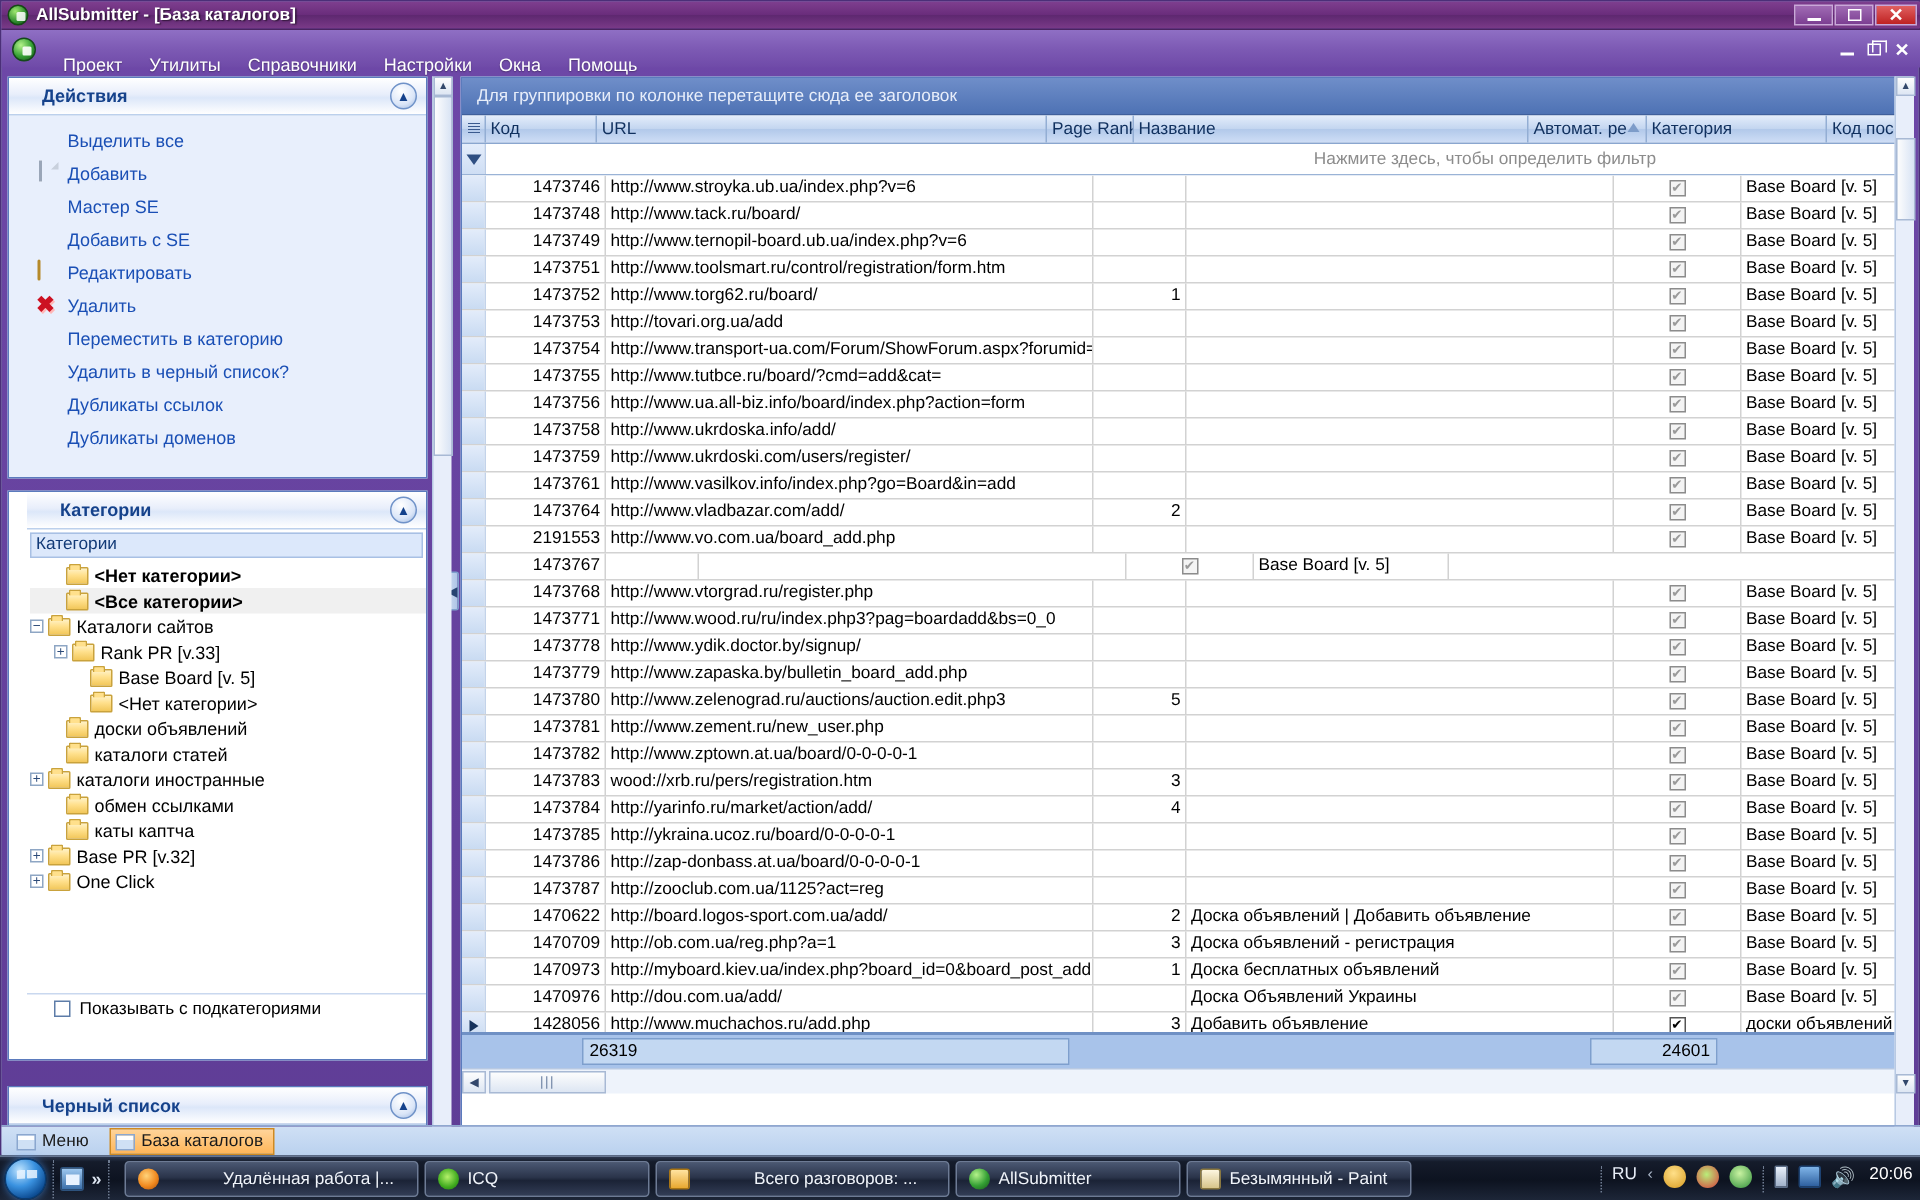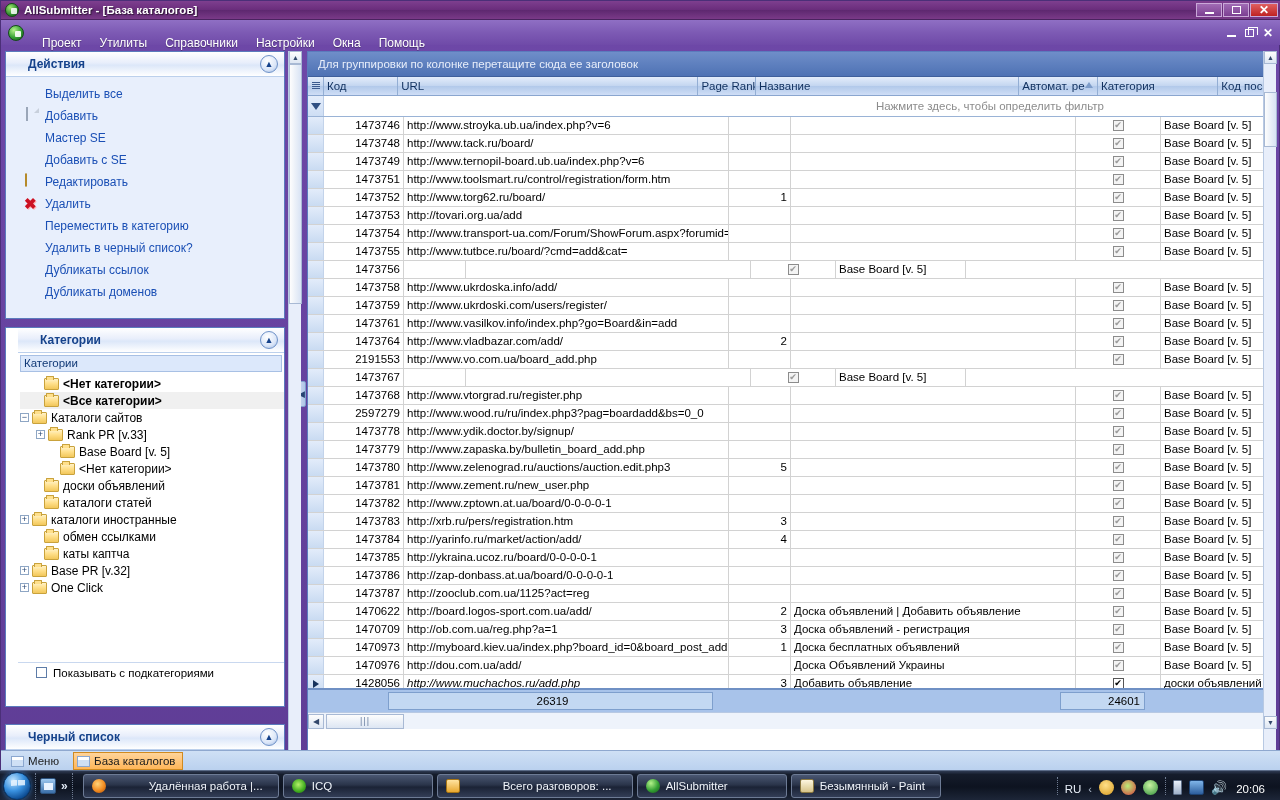--- a/index.html
+++ b/index.html
@@ -219,21 +219,21 @@
   .cell.ctr{display:flex;align-items:center;justify-content:center;}
   .gchk{width:11px;height:11px;border:1px solid #8c8c8c;background:#f4f4f4;
     display:flex;align-items:center;justify-content:center;}
   .gchk.on::after{content:"✔";font-size:9px;line-height:9px;color:#9a9a9a;}
   .gchk.on.dark{background:#fff;border-color:#555;}
   .gchk.on.dark::after{color:#000;}
 
   .footer-row{display:flex;height:24px;background:#a8c3ea;align-items:center;border-top:2px solid #6f90c4;}
   .footer-box{
     height:18px;background:#c3d8f2;border:1px solid #7e9fcd;
-    font-size:11.5px;color:#000;line-height:16px;padding-left:4px;text-align:center;
+    font-size:11.5px;color:#000;line-height:16px;padding-left:4px;
   }
 
   .hscroll{height:17px;background:#eef3fb;border-top:1px solid #b8c9e3;display:flex;align-items:center;}
   .hs-arrow{width:16px;height:15px;background:linear-gradient(to bottom,#fdfdfd,#dde6f3);
     border:1px solid #a8b9d4;display:flex;align-items:center;justify-content:center;font-size:8px;color:#33486b;}
   .hs-thumb{width:78px;height:15px;margin-left:2px;
     background:linear-gradient(to bottom,#fdfdfd,#dde6f3);border:1px solid #a8b9d4;
     display:flex;align-items:center;justify-content:center;color:#6a7fa0;font-size:9px;letter-spacing:1px;}
 
   
@@ -316,21 +316,21 @@
     border:1px solid #6d7b95; border-radius:3px;
     color:#f0f4fa; font-size:11.5px; white-space:nowrap; overflow:hidden;
   }
   .tbtask.wide{min-width:196px;gap:43px;}
   .tico{width:14px;height:14px;flex:none;border-radius:2px;}
   .tico.fx{background:radial-gradient(circle at 40% 35%,#ffd37a 0%,#f08a20 55%,#a64a08 100%);border-radius:50%;}
   .tico.icq{background:radial-gradient(circle at 45% 40%,#b4f16a 0%,#3faa1e 60%,#1f6b12 100%);border-radius:50%;}
   .tico.msg{background:linear-gradient(to bottom,#ffe3a0,#e8a830);border:1px solid #a87514;}
   .tico.asub{background:radial-gradient(circle at 35% 30%,#b4f28a 0%,#34a034 55%,#17541a 100%);border-radius:50%;}
   .tico.paint{background:linear-gradient(to bottom,#fdf6e0,#d7c48a);border:1px solid #8a7840;}
-  .tray{display:flex;align-items:flex-end;gap:7px;margin-right:15px;color:#e8eef8;font-size:11.5px;}
+  .tray{display:flex;align-items:flex-start;gap:7px;margin-right:5px;color:#e8eef8;font-size:11.5px;}
   .tray .sep{width:1px;height:18px;border-left:1px dotted #6f7c92;}
   .tray-ico{width:15px;height:15px;border-radius:2px;}
   .ti-chev{color:#aab6c8;font-size:11px;}
   .ti-person{background:radial-gradient(circle at 45% 35%,#ffe089,#d79b20);border-radius:50%;}
   .ti-clover{background:radial-gradient(circle at 45% 40%,#b9ee7a,#d63a3a);border-radius:50%;}
   .ti-green{background:radial-gradient(circle at 45% 35%,#c9f3a2,#2f8f3a);border-radius:50%;}
   .ti-batt{background:linear-gradient(to bottom,#e8f0fa,#9fb0c8);border:1px solid #5d6e88;border-radius:1px;width:9px;height:15px;}
   .ti-net{background:linear-gradient(to bottom,#7fb4e8,#2d5f9e);border:1px solid #1d4272;}
   .ti-vol{color:#e8eef8;font-size:13px;}
   .clock{color:#ffffff;font-size:11.5px;margin-left:2px;}
@@ -656,20 +656,21 @@
           <div class="cell num" style="width: 62px; flex: 0 0 auto;"></div>
           <div class="cell" style="width: 285px; flex: 0 0 auto;"></div>
           <div class="cell ctr" style="width: 85px; flex: 0 0 auto;">
             <span class="gchk on"></span>
           </div>
           <div class="cell" style="width: 130px; flex: 0 0 auto;">Base Board [v. 5]</div>
         </div>
         <div class="drow">
           <div class="ind"></div>
           <div class="cell num" style="width: 80px; flex: 0 0 auto;">1473756</div>
+          <div class="cell" style="width: 325px; flex: 0 0 auto;">http://www.ua.all-biz.info/board/index.php?action=form</div>
           <div class="cell num" style="width: 62px; flex: 0 0 auto;"></div>
           <div class="cell" style="width: 285px; flex: 0 0 auto;"></div>
           <div class="cell ctr" style="width: 85px; flex: 0 0 auto;">
             <span class="gchk on"></span>
           </div>
           <div class="cell" style="width: 130px; flex: 0 0 auto;">Base Board [v. 5]</div>
         </div>
         <div class="drow">
           <div class="ind"></div>
           <div class="cell num" style="width: 80px; flex: 0 0 auto;">1473758</div>
@@ -741,21 +742,21 @@
           <div class="cell" style="width: 325px; flex: 0 0 auto;">http://www.vtorgrad.ru/register.php</div>
           <div class="cell num" style="width: 62px; flex: 0 0 auto;"></div>
           <div class="cell" style="width: 285px; flex: 0 0 auto;"></div>
           <div class="cell ctr" style="width: 85px; flex: 0 0 auto;">
             <span class="gchk on"></span>
           </div>
           <div class="cell" style="width: 130px; flex: 0 0 auto;">Base Board [v. 5]</div>
         </div>
         <div class="drow">
           <div class="ind"></div>
-          <div class="cell num" style="width: 80px; flex: 0 0 auto;">2597279</div>
+          <div class="cell num" style="width: 80px; flex: 0 0 auto;">1473771</div>
           <div class="cell" style="width: 325px; flex: 0 0 auto;">http://www.wood.ru/ru/index.php3?pag=boardadd&amp;bs=0_0</div>
           <div class="cell num" style="width: 62px; flex: 0 0 auto;"></div>
           <div class="cell" style="width: 285px; flex: 0 0 auto;"></div>
           <div class="cell ctr" style="width: 85px; flex: 0 0 auto;">
             <span class="gchk on"></span>
           </div>
           <div class="cell" style="width: 130px; flex: 0 0 auto;">Base Board [v. 5]</div>
         </div>
         <div class="drow">
           <div class="ind"></div>
@@ -808,21 +809,21 @@
           <div class="cell num" style="width: 62px; flex: 0 0 auto;"></div>
           <div class="cell" style="width: 285px; flex: 0 0 auto;"></div>
           <div class="cell ctr" style="width: 85px; flex: 0 0 auto;">
             <span class="gchk on"></span>
           </div>
           <div class="cell" style="width: 130px; flex: 0 0 auto;">Base Board [v. 5]</div>
         </div>
         <div class="drow">
           <div class="ind"></div>
           <div class="cell num" style="width: 80px; flex: 0 0 auto;">1473783</div>
-          <div class="cell" style="width: 325px; flex: 0 0 auto;">http://xrb.ru/pers/registration.htm</div>
+          <div class="cell" style="width: 325px; flex: 0 0 auto;">wood://xrb.ru/pers/registration.htm</div>
           <div class="cell num" style="width: 62px; flex: 0 0 auto;">3</div>
           <div class="cell" style="width: 285px; flex: 0 0 auto;"></div>
           <div class="cell ctr" style="width: 85px; flex: 0 0 auto;">
             <span class="gchk on"></span>
           </div>
           <div class="cell" style="width: 130px; flex: 0 0 auto;">Base Board [v. 5]</div>
         </div>
         <div class="drow">
           <div class="ind"></div>
           <div class="cell num" style="width: 80px; flex: 0 0 auto;">1473784</div>
@@ -907,21 +908,21 @@
           <div class="cell num" style="width: 62px; flex: 0 0 auto;"></div>
           <div class="cell" style="width: 285px; flex: 0 0 auto;">Доска Объявлений Украины</div>
           <div class="cell ctr" style="width: 85px; flex: 0 0 auto;">
             <span class="gchk on"></span>
           </div>
           <div class="cell" style="width: 130px; flex: 0 0 auto;">Base Board [v. 5]</div>
         </div>
         <div class="drow current">
           <div class="ind"></div>
           <div class="cell num" style="width: 80px; flex: 0 0 auto;">1428056</div>
-          <div class="cell" style="width: 325px; flex: 0 0 auto; font-style: italic;">http://www.muchachos.ru/add.php</div>
+          <div class="cell" style="width: 325px; flex: 0 0 auto;">http://www.muchachos.ru/add.php</div>
           <div class="cell num" style="width: 62px; flex: 0 0 auto;">3</div>
           <div class="cell" style="width: 285px; flex: 0 0 auto;">Добавить объявление</div>
           <div class="cell ctr" style="width: 85px; flex: 0 0 auto;">
             <span class="gchk on dark"></span>
           </div>
           <div class="cell" style="width: 130px; flex: 0 0 auto;">доски объявлений</div>
         </div>
       </div>
 
     <div class="footer-row">

